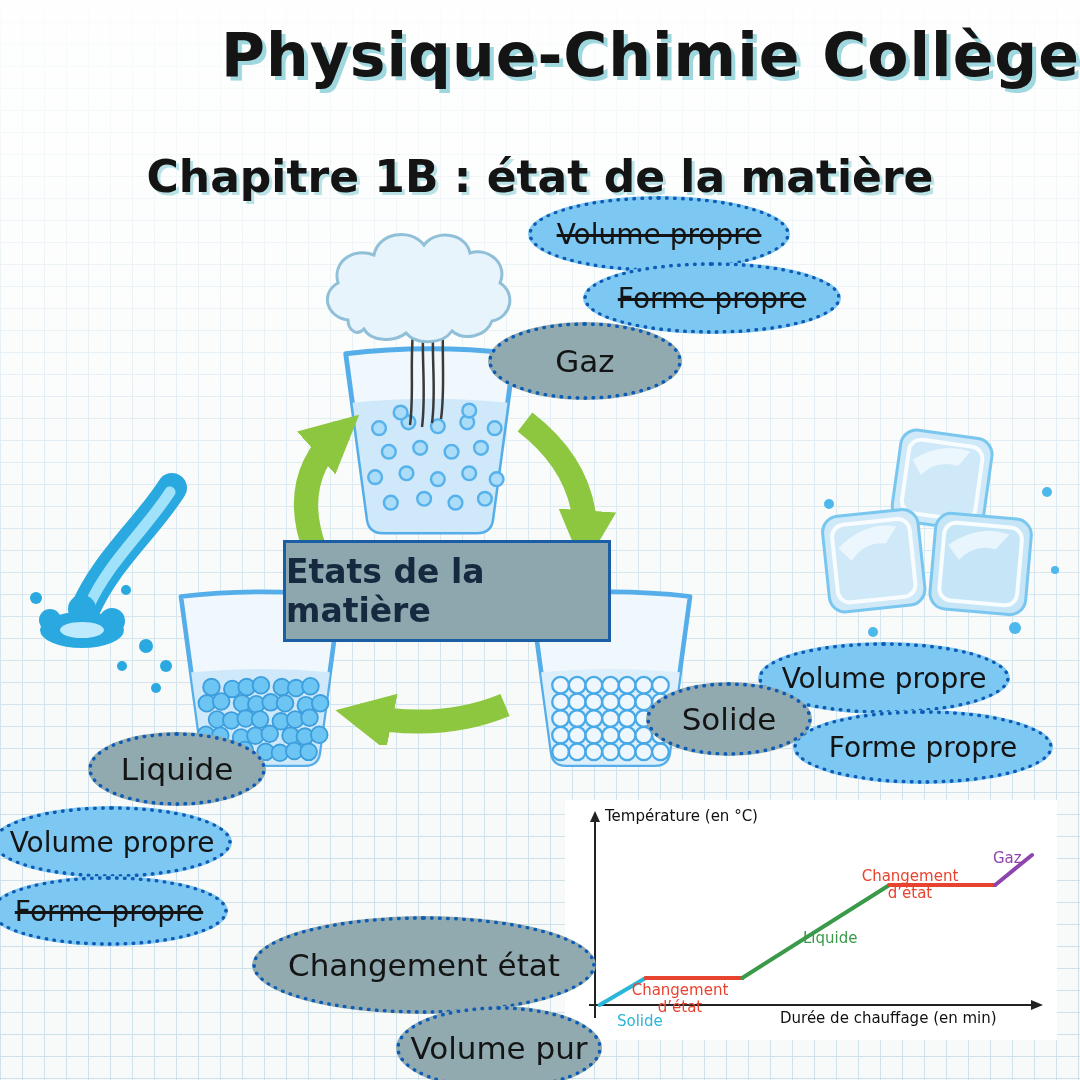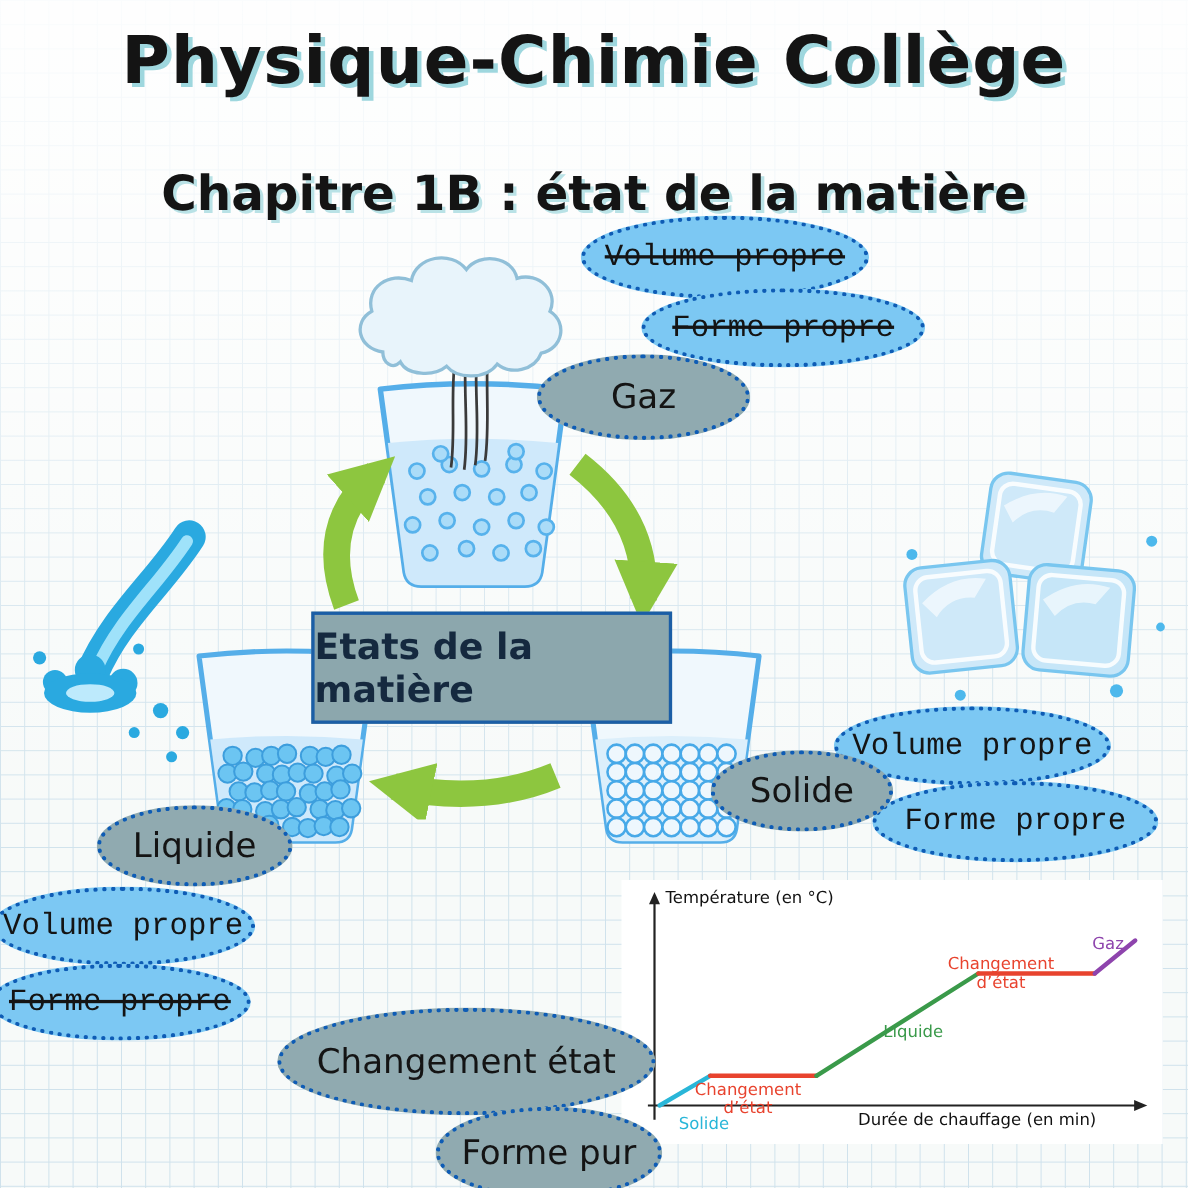--- a/index.html
+++ b/index.html
@@ -5,31 +5,31 @@
   html,body{margin:0;padding:0;}
   body{width:1080px;height:1080px;overflow:hidden;position:relative;
        font-family:"DejaVu Sans",sans-serif;
        background-color:#f7faf9;
        background-image:
          linear-gradient(180deg, rgba(255,255,255,.9) 0%, rgba(255,255,255,.55) 30%, rgba(255,255,255,.15) 55%, rgba(255,255,255,0) 75%),
          linear-gradient(#cfe2ec 1px, transparent 1px),
          linear-gradient(90deg, #cfe2ec 1px, transparent 1px);
        background-size:100% 100%, 22px 22px, 22px 22px;}
   .abs{position:absolute;}
-  .title{left:0;right:0;top:20px;text-align:center;font-size:60px;font-weight:800;color:#141414;
+  .title{left:0;right:0;top:20px;text-align:right;font-size:60px;font-weight:800;color:#141414;
          letter-spacing:1px;text-shadow:4px 4px 0 #9ed7de;}
   .subtitle{left:0;right:0;top:110px;text-align:center;font-size:44px;font-weight:800;color:#141414;
          text-shadow:3px 3px 0 #b9e2e6;margin-top:41px;}
   .center-box{left:283px;top:540px;width:322px;height:96px;background:var(--box-bg,#8ca7ad);
          border:3px solid var(--box-border,#1b5ea6);display:flex;align-items:center;
-         font-size:33px;font-weight:700;color:#15293f;z-index:30;margin-top:16px;}
+         font-size:33px;font-weight:700;color:#15293f;z-index:30;}
   .bubble{position:absolute;border:4px dotted var(--dot-border,#0e5cb5);border-radius:50%;
          display:flex;align-items:center;justify-content:center;text-align:center;
          color:#141414;font-size:28px;z-index:25;box-sizing:border-box;}
-  .bubble.blue{background:var(--bubble-blue,#7cc8f3);font-family:Liberation Mono, monospace;}
+  .bubble.blue{background:var(--bubble-blue,#7cc8f3);}
   .bubble.gray{background:var(--bubble-gray,#90aab0);}
   .bubble .big{font-size:31px;}
   .struck{text-decoration:line-through;text-decoration-thickness:3px;}
   .chart-panel{left:565px;top:800px;width:492px;height:240px;background:#ffffff;z-index:20;}
   .chart-label{position:absolute;font-size:15px;font-weight:400;color:#111;line-height:1.1;white-space:nowrap;}
   .chart-label.wrap{white-space:normal;width:118px;text-align:center;margin-top:32px;}
   svg{display:block;}
 </style>
 </head>
 <body>
@@ -239,21 +239,21 @@
   <span class="struck">Forme propre</span>
 </div>
 <div class="bubble gray" style="left:88px;top:732px;width:178px;height:74px">
   <span class="big">Liquide</span>
 </div>
 
 <div class="bubble gray" style="left:252px;top:916px;width:344px;height:98px">
   <span class="big">Changement état</span>
 </div>
 <div class="bubble gray" style="left:396px;top:1006px;width:206px;height:84px">
-  <span class="big">Forme pur</span>
+  <span class="big">Volume pur</span>
 </div>
 
 <div class="abs chart-panel">
   <svg id="chart-svg" width="492" height="240" viewBox="0 0 492 240">
     <line x1="30" y1="218" x2="30" y2="20" stroke="#222" stroke-width="2"></line>
     <polygon points="25,22 35,22 30,11" fill="#222"></polygon>
     <line x1="24" y1="205" x2="468" y2="205" stroke="#222" stroke-width="2"></line>
     <polygon points="466,200 466,210 478,205" fill="#222"></polygon>
   <polyline points="34.6,205 80.6,178" fill="none" stroke="#29b6d8" stroke-width="4" stroke-linecap="round"></polyline>
       <polyline points="80.6,178 177.20000000000002,178" fill="none" stroke="#e8432e" stroke-width="4" stroke-linecap="round"></polyline>

